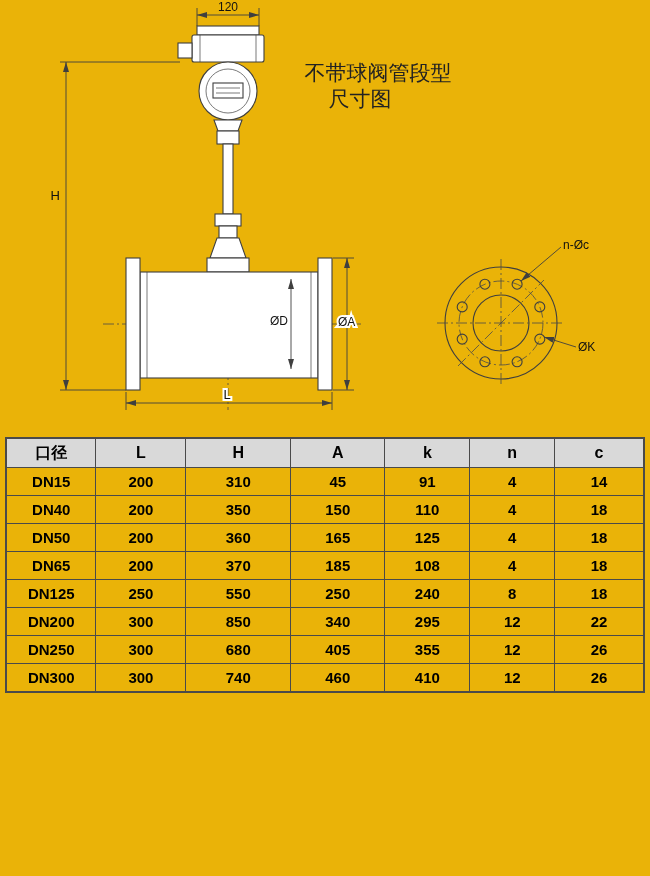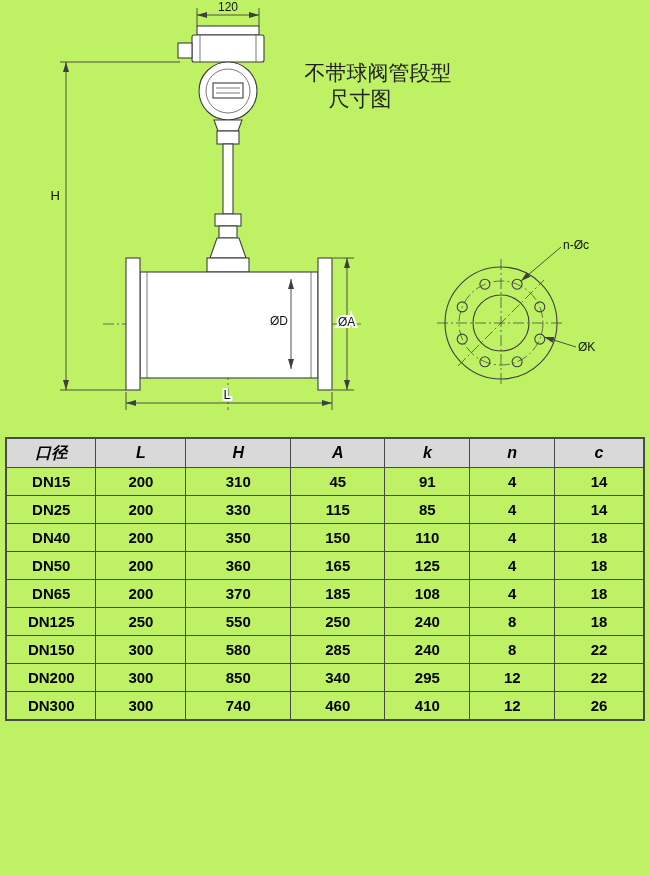--- a/index.html
+++ b/index.html
@@ -1,38 +1,38 @@
 <!DOCTYPE html>
 <html><head>
 <meta charset="utf-8">
 <style>
   html,body{margin:0;padding:0;background:#fff;}
   body{width:650px;height:876px;overflow:hidden;font-family:"Liberation Sans","DejaVu Sans",sans-serif;}
-  .canvas{position:relative;width:650px;height:876px;background:#bef264;}
+  .canvas{position:relative;width:650px;height:876px;background:#eab308;}
   .drawing{position:absolute;left:0;top:0;}
 
   
   .ln{stroke:#3f3f3f;stroke-width:1.1;fill:none;}
   .fw{stroke:#3f3f3f;stroke-width:1.1;fill:#fff;}
   .thin{stroke:#3f3f3f;stroke-width:0.7;fill:none;}
   .cl{stroke:#4a4a4a;stroke-width:0.8;fill:none;stroke-dasharray:11 3 2 3;}
   .dim{stroke:#3f3f3f;stroke-width:0.9;fill:none;}
   text.d{font-family:"Liberation Sans","DejaVu Sans",sans-serif;font-size:12px;fill:#111;}
   text.big{font-size:13px;}
   text.halo{stroke:#fff;stroke-width:4px;paint-order:stroke;}
   text.t{font-family:"Liberation Sans","DejaVu Sans",sans-serif;font-size:21px;fill:#222;}
 
   
   .table-wrap{position:absolute;left:5px;top:437px;width:640px;}
   table.spec{width:100%;border-collapse:collapse;table-layout:fixed;border:2px solid #4a4a4a;}
   table.spec th,table.spec td{
     border:1px solid #4a4a4a;text-align:center;vertical-align:middle;
     font-weight:bold;color:#000;font-size:15px;height:27px;padding:0;line-height:1;
   }
-  table.spec th{background:#d9d9d9;font-size:16px;height:28px;font-style:italic;}
+  table.spec th{background:#d9d9d9;font-size:16px;height:28px;}
   col.c0{width:14.1%;}col.c1{width:14.1%;}col.c2{width:16.4%;}
   col.c3{width:14.8%;}col.c4{width:13.3%;}col.c5{width:13.3%;}col.c6{width:14.0%;}
 </style>
 </head>
 <body>
 
 <div class="canvas">
 
   <svg class="drawing" width="650" height="437" viewBox="0 0 650 437" xmlns="http://www.w3.org/2000/svg">
     <defs>
@@ -177,29 +177,20 @@
           <tr>
             <td>DN15</td>
             <td>200</td>
             <td>310</td>
             <td>45</td>
             <td>91</td>
             <td>4</td>
             <td>14</td>
           </tr>
           <tr>
-            <td>DN25</td>
-            <td>200</td>
-            <td>330</td>
-            <td>115</td>
-            <td>85</td>
-            <td>4</td>
-            <td>14</td>
-          </tr>
-          <tr>
             <td>DN40</td>
             <td>200</td>
             <td>350</td>
             <td>150</td>
             <td>110</td>
             <td>4</td>
             <td>18</td>
           </tr>
           <tr>
             <td>DN50</td>
@@ -220,40 +211,40 @@
             <td>18</td>
           </tr>
           <tr>
             <td>DN125</td>
             <td>250</td>
             <td>550</td>
             <td>250</td>
             <td>240</td>
             <td>8</td>
             <td>18</td>
-          </tr>
-          <tr>
-            <td>DN150</td>
-            <td>300</td>
-            <td>580</td>
-            <td>285</td>
-            <td>240</td>
-            <td>8</td>
-            <td>22</td>
           </tr>
           <tr>
             <td>DN200</td>
             <td>300</td>
             <td>850</td>
             <td>340</td>
             <td>295</td>
             <td>12</td>
             <td>22</td>
           </tr>
           <tr>
+            <td>DN250</td>
+            <td>300</td>
+            <td>680</td>
+            <td>405</td>
+            <td>355</td>
+            <td>12</td>
+            <td>26</td>
+          </tr>
+          <tr>
             <td>DN300</td>
             <td>300</td>
             <td>740</td>
             <td>460</td>
             <td>410</td>
             <td>12</td>
             <td>26</td>
           </tr>
         </tbody>
     </table>

